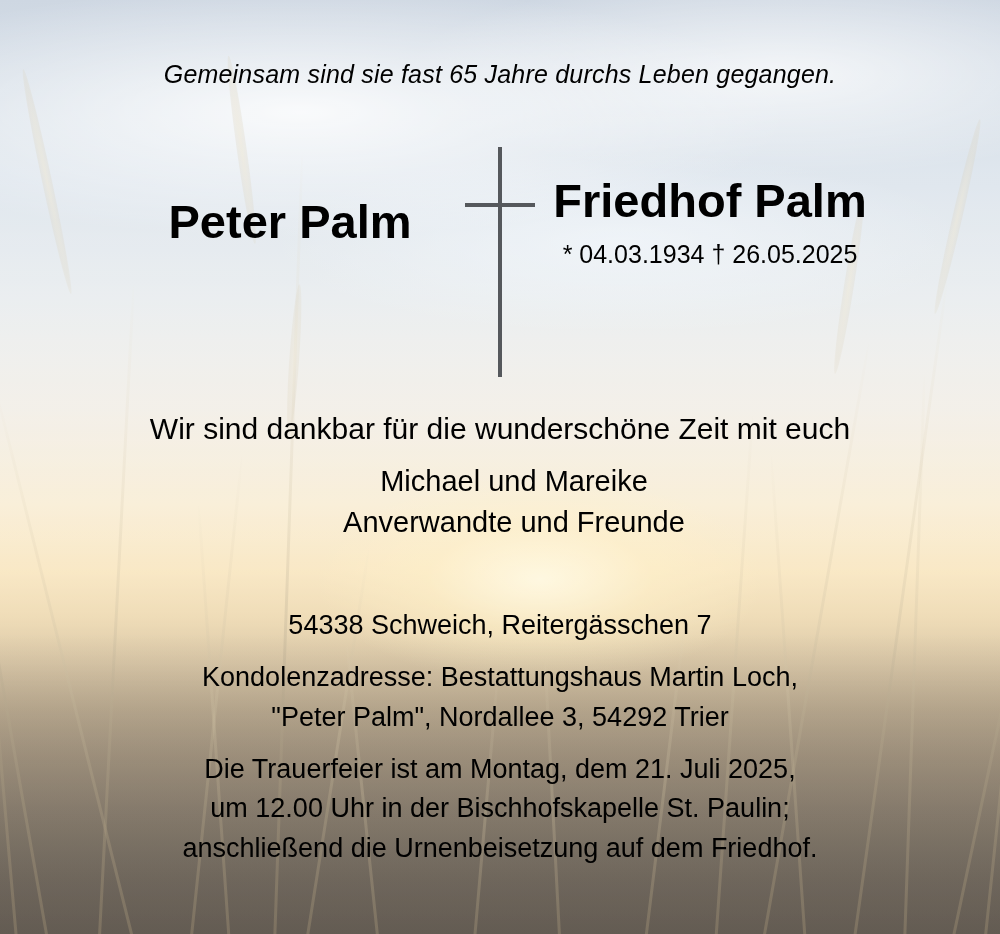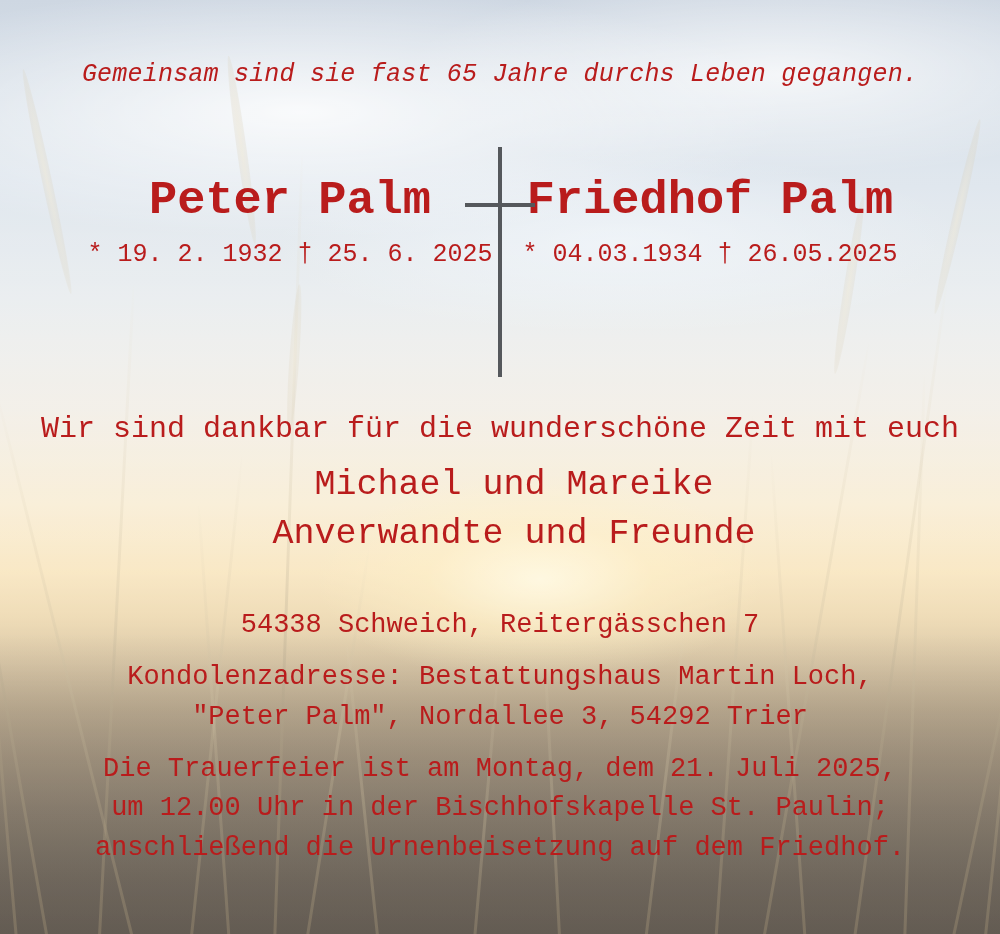--- a/index.html
+++ b/index.html
@@ -5,22 +5,22 @@
   html, body {
     margin: 0;
     padding: 0;
     background: #ffffff;
   }
   .card {
     position: relative;
     width: 1000px;
     height: 934px;
     overflow: hidden;
-    font-family: Liberation Mono, monospace;
-    color: #b91c1c;
+    font-family: Liberation Sans, sans-serif;
+    color: #000000;
     background: #cfd6de;
   }
 
   
   .bg {
     position: absolute;
     inset: 0;
     background:
       
       radial-gradient(ellipse 320px 150px at 54% 62%, rgba(255,246,214,0.95) 0%, rgba(255,235,180,0.55) 35%, rgba(255,225,165,0.0) 70%),
@@ -141,21 +141,21 @@
   .thanks {
     position: absolute;
     top: 410px;
     left: 0; right: 0;
   }
   .thanks-line {
     font-size: 30px;
     line-height: 1.28;
   }
   .thanks-sub {
-    font-size: 35px;
+    font-size: 29px;
     line-height: 1.32;
     margin-top: 14px;
     padding-left: 28px;
   }
 
   .details {
     position: absolute;
     top: 605px;
     left: 0; right: 0;
   }
@@ -206,21 +206,20 @@
 
   <div class="wash"></div>
 
   <div class="content">
 
     <div class="motto">Gemeinsam sind sie fast 65 Jahre durchs Leben gegangen.</div>
 
     <div class="names">
       <div class="person">
         <div class="name">Peter Palm</div>
-        <div class="dates">* 19. 2. 1932 † 25. 6. 2025</div>
       </div>
 
       <div class="person">
         <div class="name">Friedhof Palm</div>
         <div class="dates">* 04.03.1934   † 26.05.2025</div>
       </div>
 
       <div class="cross-wrap">
         <div class="cross-v"></div>
         <div class="cross-h"></div>

